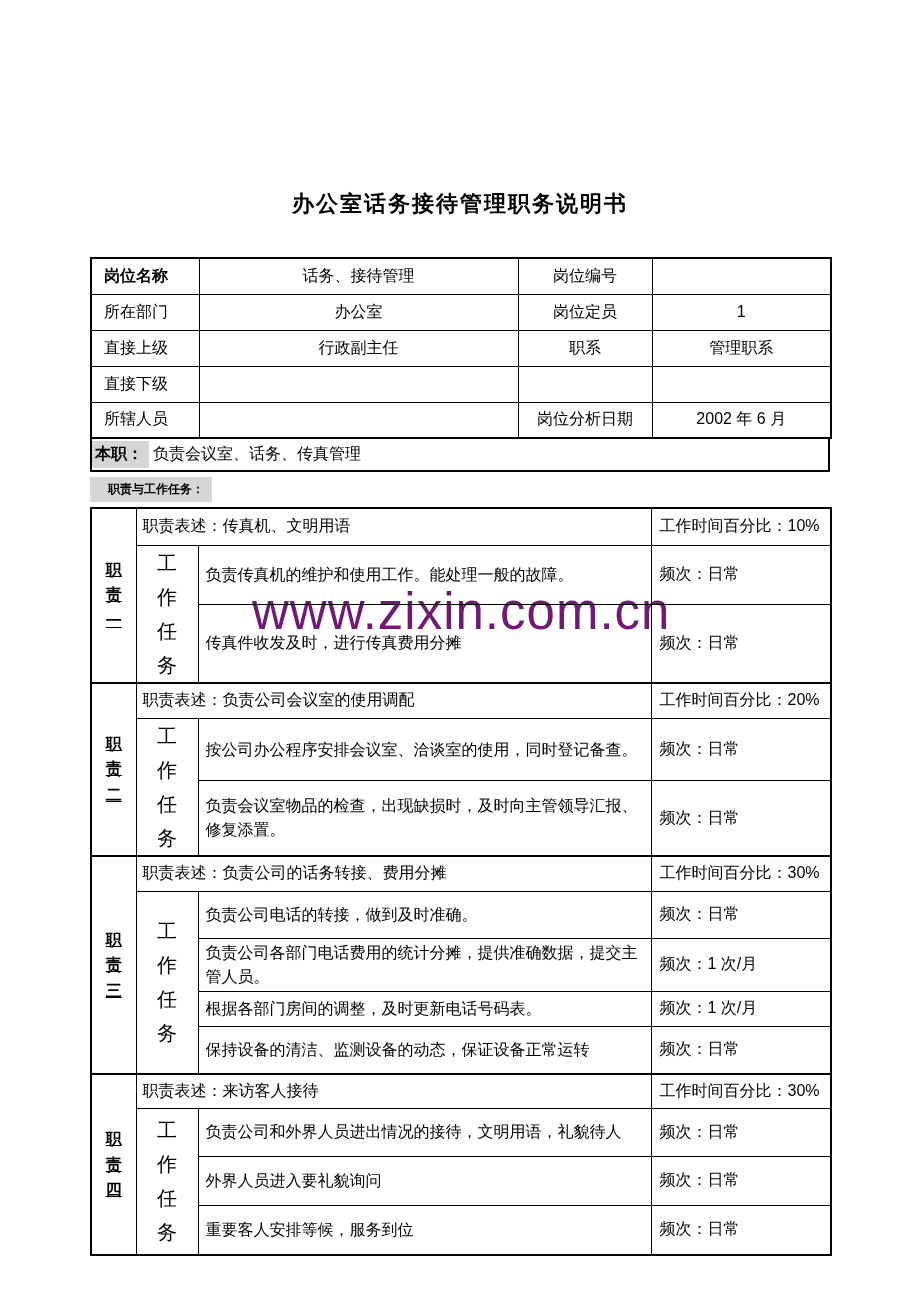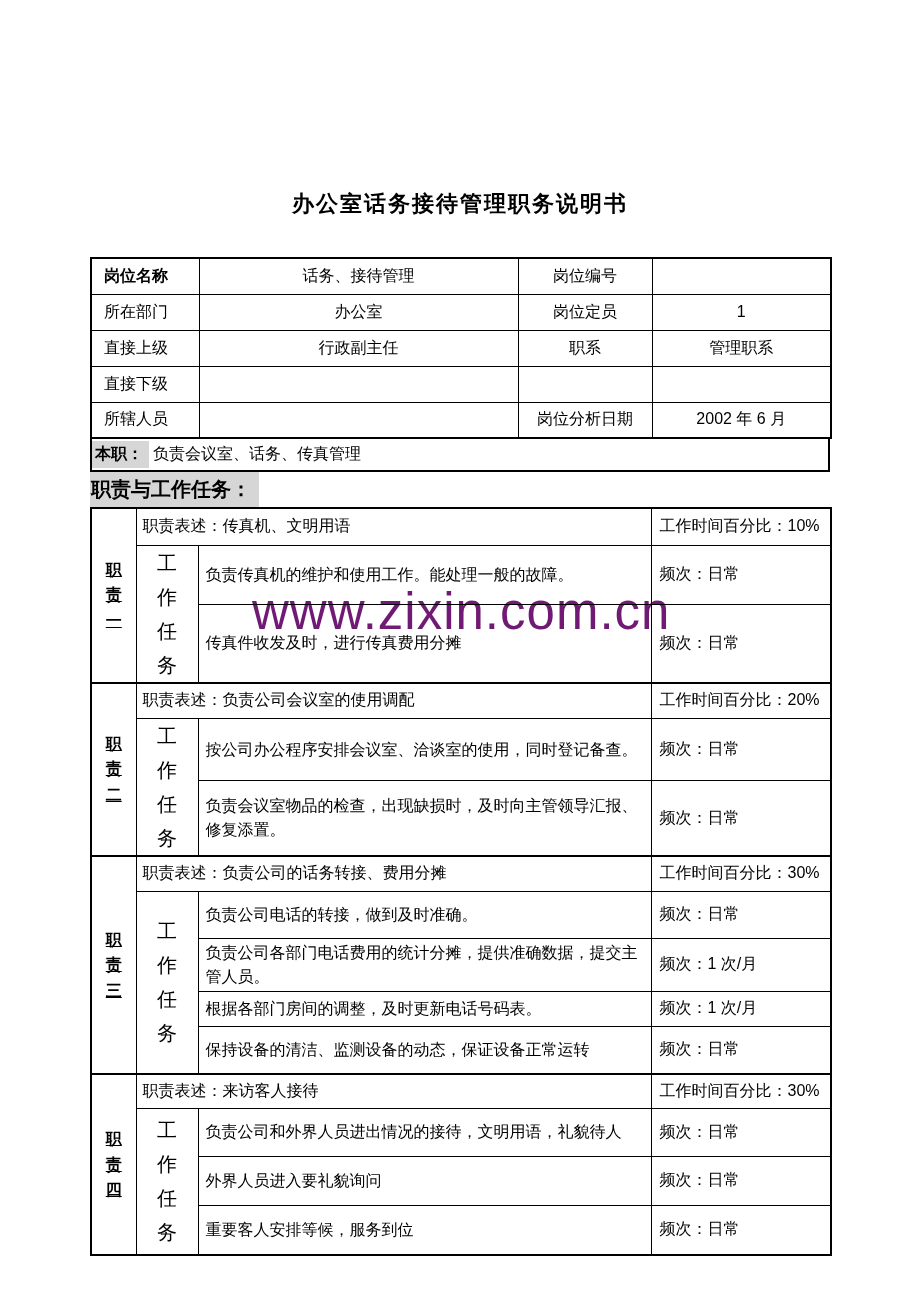--- a/index.html
+++ b/index.html
@@ -31,21 +31,21 @@
   
   .summary{
     border:2px solid #000;margin-top:-2px;height:31px;
     display:flex;align-items:center;font-size:16px;position:relative;background:transparent;
   }
   .hl{background:#d6d6d6;}
   .summary .hl{font-weight:bold;padding:3px 6px 3px 3px;font-family:"Liberation Sans",sans-serif;}
   .summary .val{margin-left:4px;}
   
   .tasks-heading{height:35px;display:flex;align-items:center;}
-  .tasks-heading .hl{font-weight:bold;font-size:20px;padding:4px 8px 4px 1px;font-family:Liberation Sans, sans-serif;}
+  .tasks-heading .hl{font-weight:bold;font-size:12px;padding:4px 8px 4px 18px;font-family:Liberation Sans, sans-serif;}
   
   table.duty{margin-top:-2px;}
   td.dutyname{padding:12px;text-align:center;text-decoration:underline;}
   td.dutyname div{
     width:18px;margin:0 auto;word-break:break-all;line-height:1.6;
     font-family:"Liberation Serif",serif;font-weight:bold;font-size:16px;text-align:center;
   }
   td.taskgroup{padding:0;text-align:center;}
   td.taskgroup div{
     width:34px;margin:0 auto;word-break:break-all;line-height:1.7;

